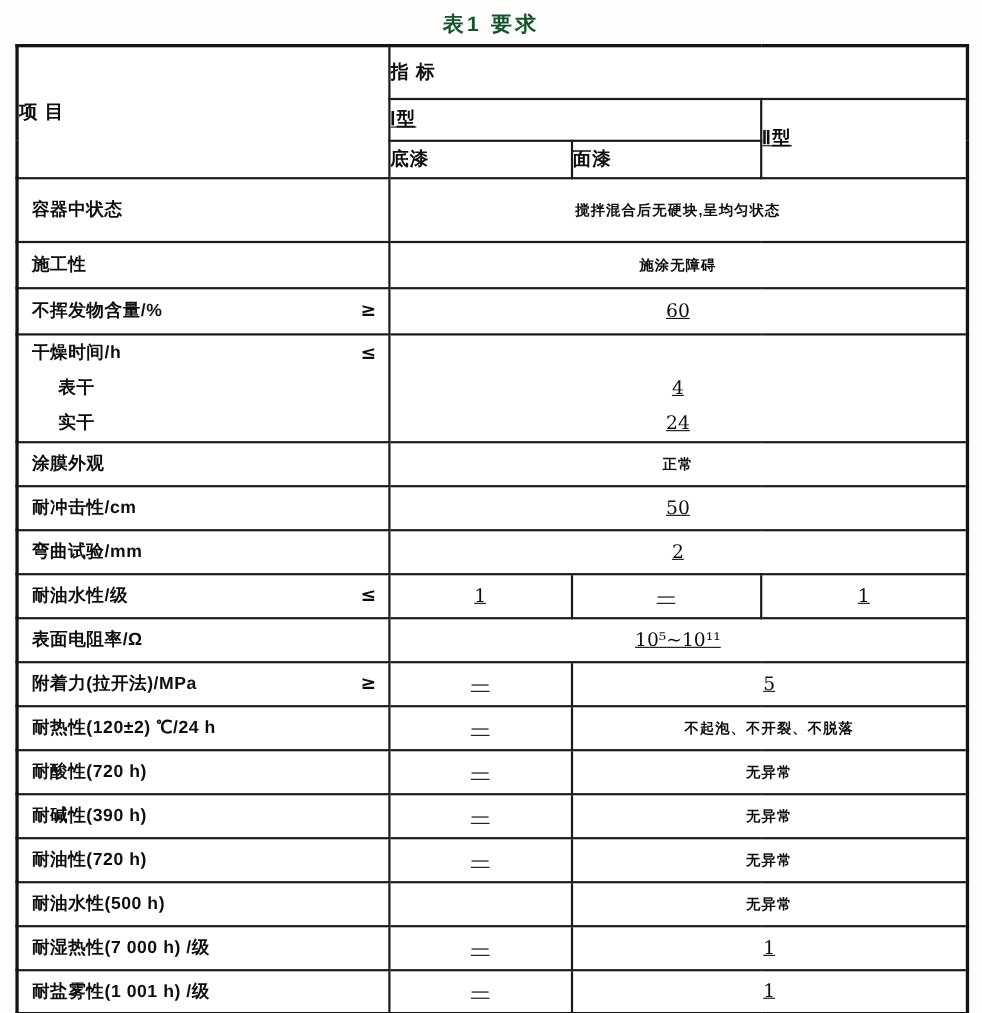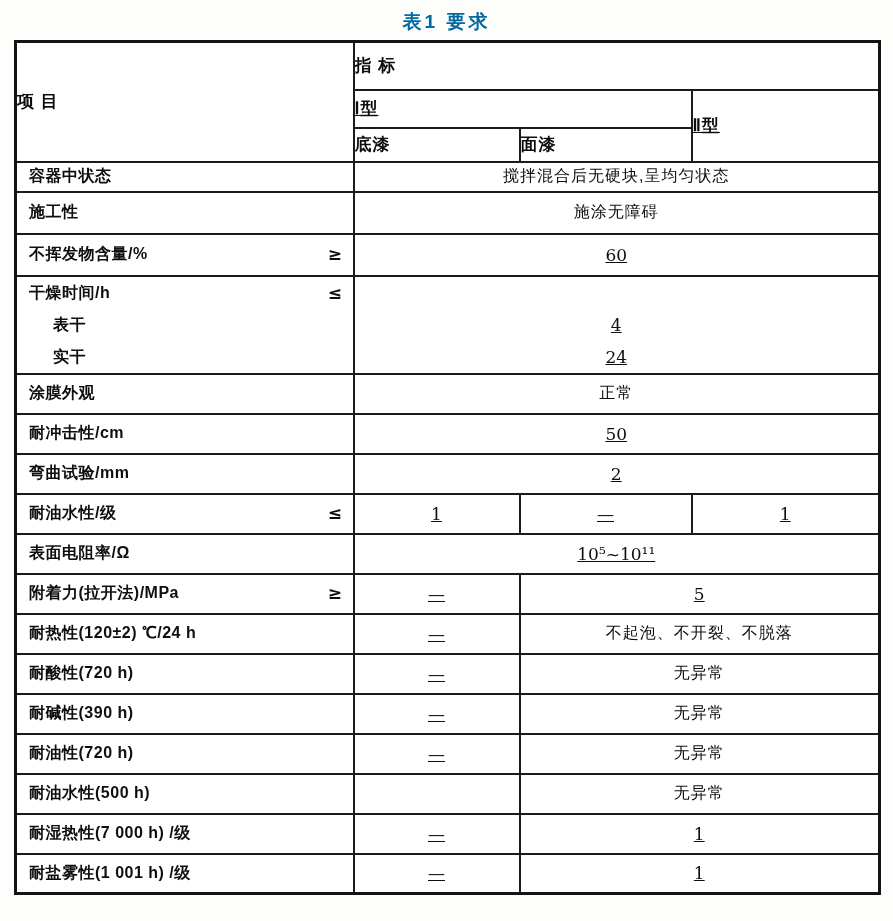--- a/index.html
+++ b/index.html
@@ -8,21 +8,21 @@
     background:#fdfdfc;
     position:relative;
     font-family:"Liberation Sans",sans-serif;
     color:#111;
     overflow:hidden;
   }
   .title{
     position:absolute;top:9px;left:0;width:100%;
     text-align:center;
     font-size:19px;font-weight:bold;letter-spacing:3px;
-    color:#0369a1;
+    color:#14532d;
   }
   table.req{
     position:absolute;left:14px;top:40px;
     width:864px;
     border-collapse:collapse;
     table-layout:fixed;
     border:3px solid #141414;
     background:#fff;
   }
   td,th{
@@ -30,41 +30,41 @@
     padding:0;
     vertical-align:middle;
     overflow:hidden;
   }
   th{
     font-size:17px;font-weight:bold;text-align:left;
     letter-spacing:1px;color:#0d0d0d;
   }
   
   tr.hh1{height:48px;} tr.hh2{height:38px;text-decoration:underline;} tr.hh3{height:34px;}
-  tr.r46{height:30px;} tr.r42{height:42px;} tr.r40{height:40px;} tr.r96{height:96px;}
+  tr.r46{height:58px;} tr.r42{height:42px;} tr.r40{height:40px;} tr.r96{height:96px;}
   
   td.item{
     text-align:left;
     font-weight:bold;
     font-size:16px;
     padding:0 10px 0 12px;
     color:#0e0e0e;
     letter-spacing:0.5px;
   }
   td.item .cmp{
     float:right;
     font-weight:bold;
     font-size:17px;
     font-family:"DejaVu Sans",sans-serif;
   }
   
   td.val{
     text-align:center;
-    font-weight:normal;
-    font-size:16px;
+    font-weight:bold;
+    font-size:13px;
     color:#0e0e0e;
     letter-spacing:1px;
   }
   td.val.num{
     font-family:"DejaVu Serif",serif;
     font-weight:normal;
     font-size:17px;
     letter-spacing:0;
     text-decoration:underline;
   }

